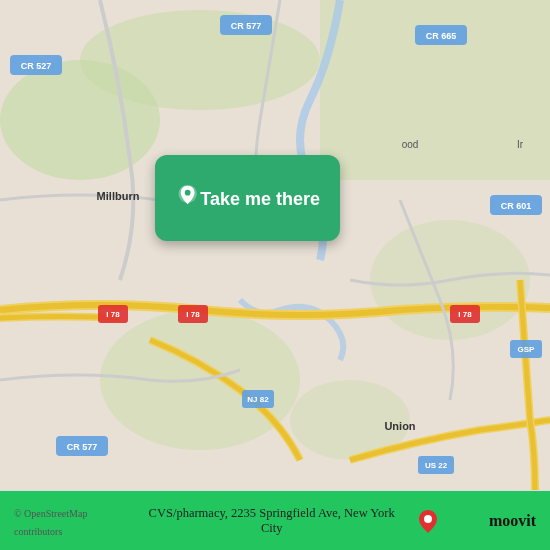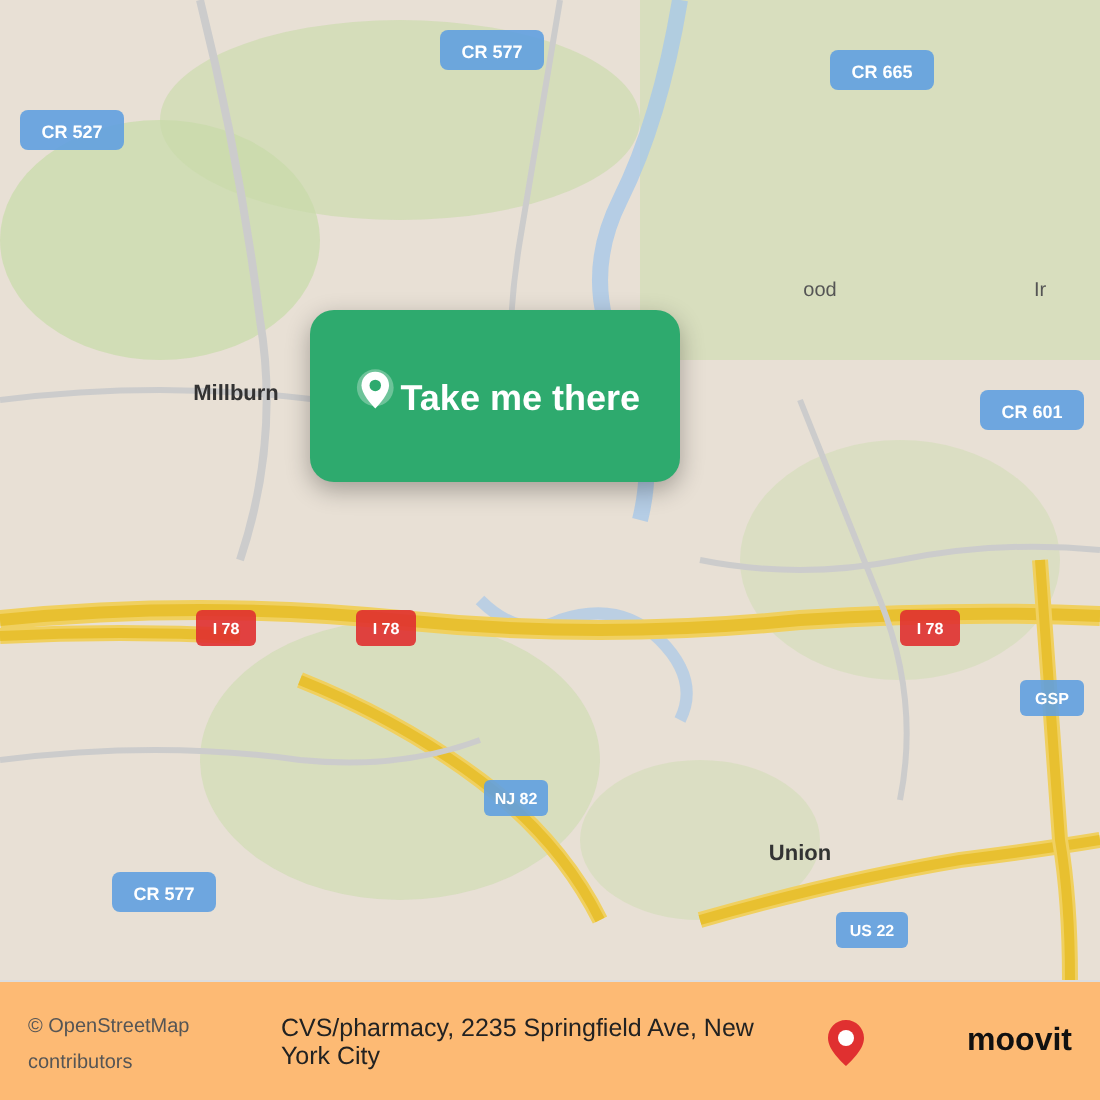--- a/index.html
+++ b/index.html
@@ -53,42 +53,44 @@
       color: white;
       font-size: 18px;
       font-weight: bold;
       white-space: nowrap;
     }
 
     
     #bottom-bar {
       width: 550px;
       height: 60px;
-      background-color: #fdba74;
+      background-color: #22c55e;
       display: flex;
       align-items: center;
       justify-content: space-between;
       padding: 0 14px;
       border-top: 1px solid #ddd;
+      font-family: Liberation Serif, serif;
     }
 
     #attribution {
       font-size: 10px;
       color: #555;
     }
 
     #bottom-info {
       display: flex;
       align-items: center;
       gap: 8px;
     }
 
     #place-info {
       font-size: 12.5px;
       color: #222;
+      text-align: center;
     }
 
     #moovit-logo {
       display: flex;
       align-items: center;
       gap: 3px;
     }
 
     #moovit-text {
       font-size: 16px;

